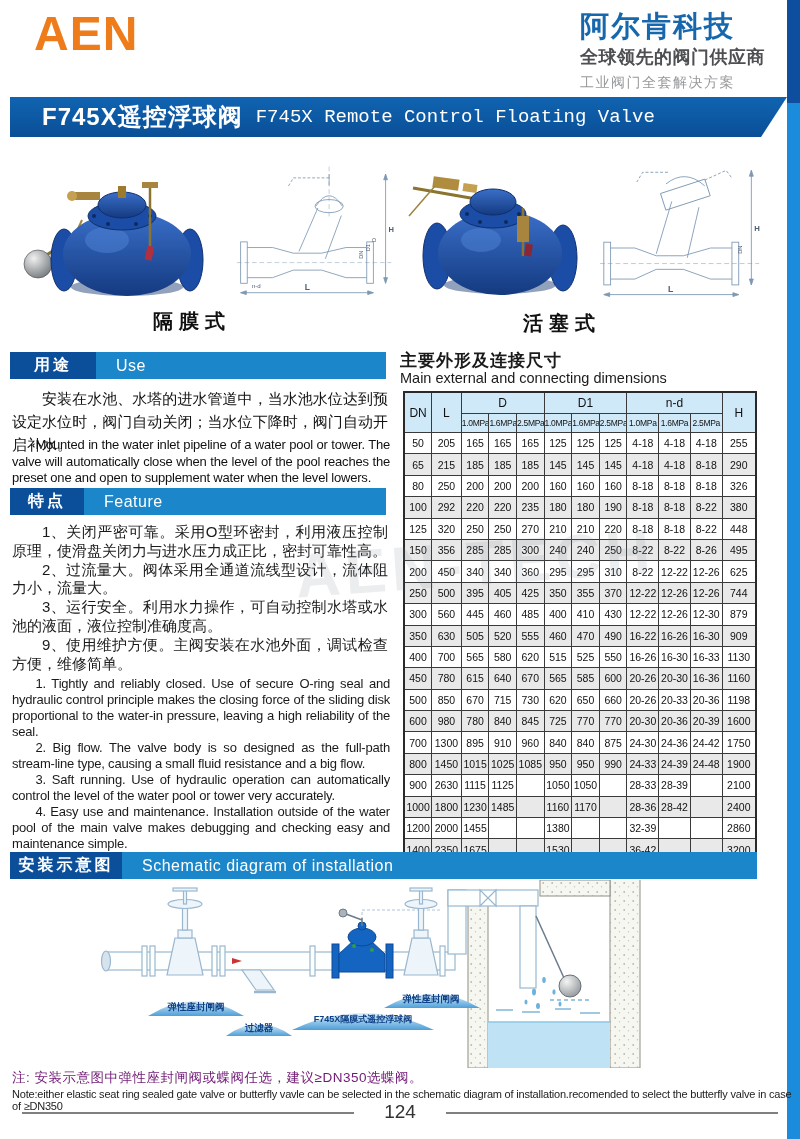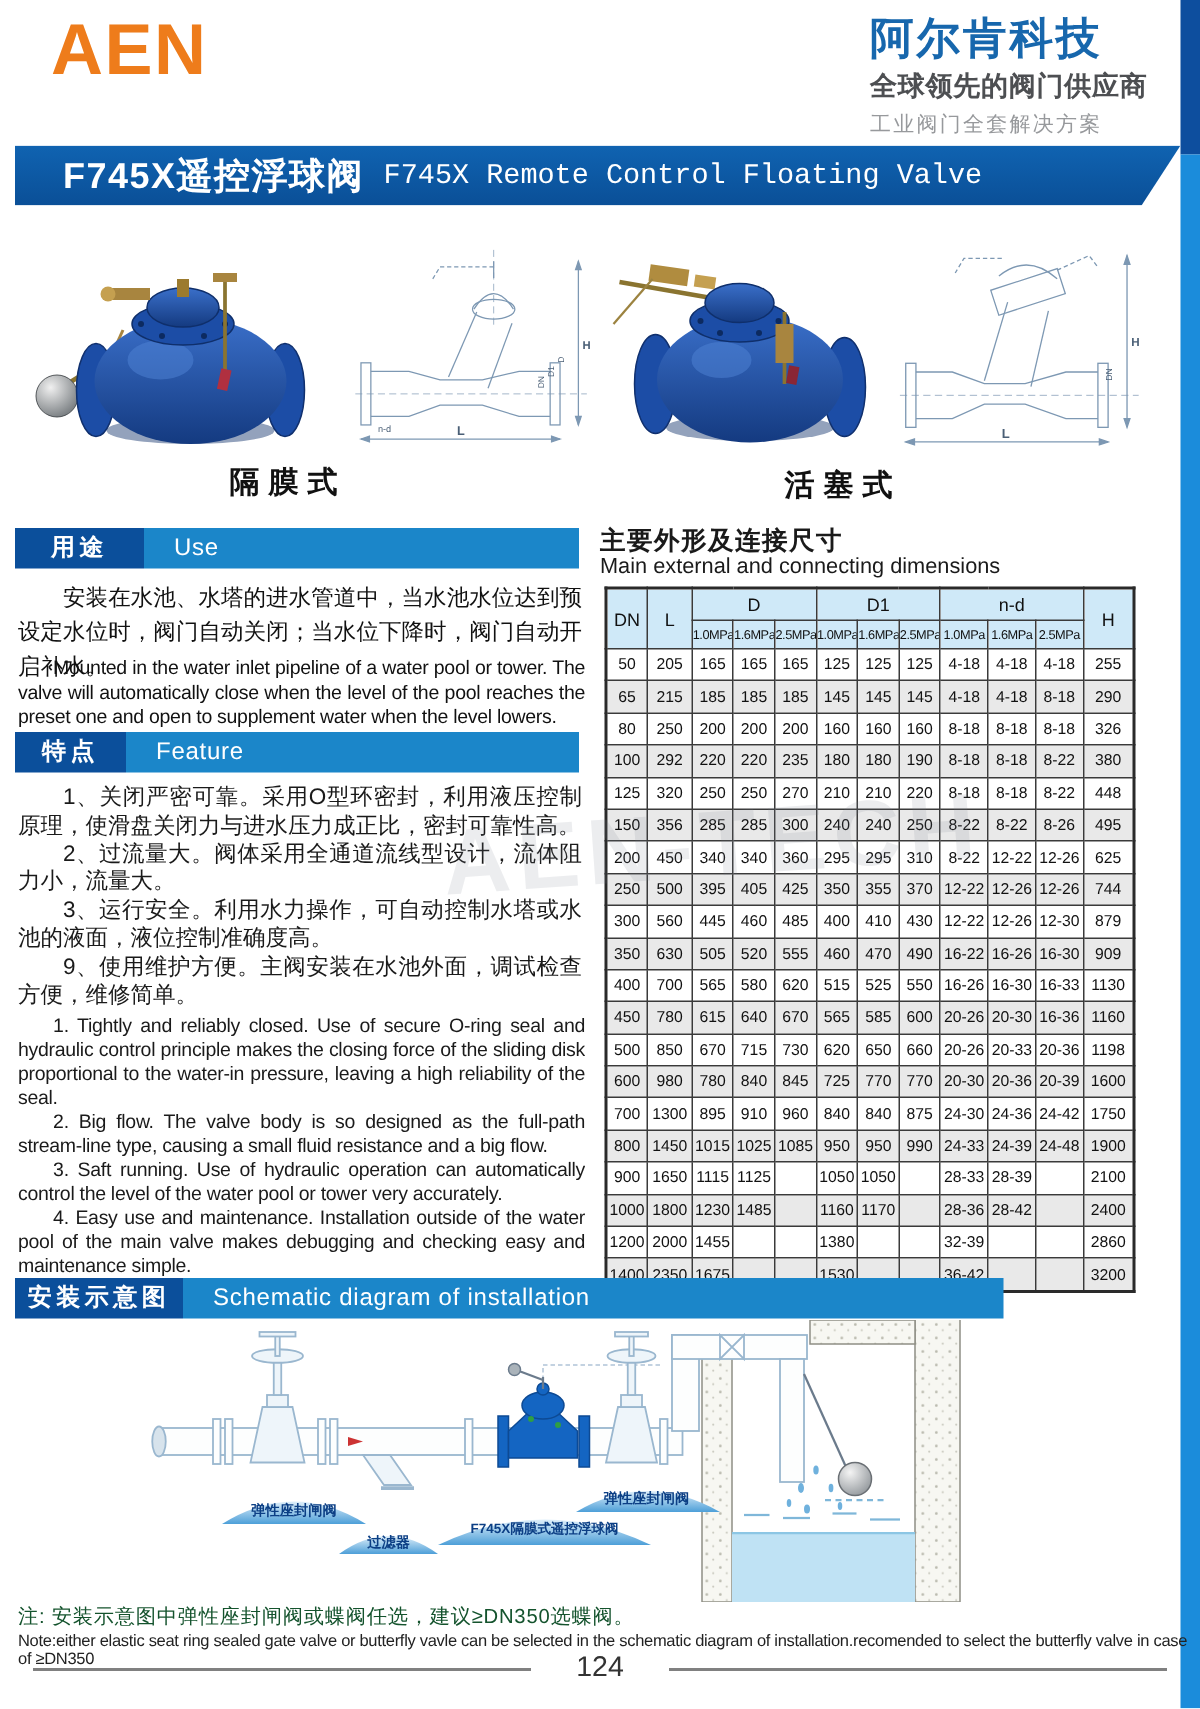--- a/index.html
+++ b/index.html
@@ -55,21 +55,21 @@
   table.dims th{background:#cfe9f8;font-size:12px;height:20px;}
   table.dims tr.press th{font-size:8.5px;height:18px;letter-spacing:-0.3px;}
   table.dims td{font-size:10.5px;height:20.4px;background:#ffffff;}
   table.dims tbody tr:nth-child(even) td{background:#e9e9e9;}
   table.dims{border:2px solid #2a2a2a;}
 
   
   .schematic{position:absolute;left:10px;top:880px;}
 
   
-  .note-cn{position:absolute;left:12px;top:1069px;font-size:13.5px;color:#14532d;letter-spacing:0.5px;}
+  .note-cn{position:absolute;left:12px;top:1069px;font-size:13.5px;color:#701a75;letter-spacing:0.5px;}
   .note-en{position:absolute;left:12px;top:1088px;font-size:11px;color:#222;letter-spacing:-0.2px;}
   .footer-line{position:absolute;top:1112px;height:2px;background:#808080;}
   .fl-left{left:22px;width:332px;}
   .fl-right{left:446px;width:332px;}
   .page-num{position:absolute;left:352px;top:1101px;width:96px;text-align:center;font-size:19px;color:#333;}
 
   .watermark{position:absolute;left:295px;top:528px;font-size:62px;font-weight:bold;
     color:rgba(120,130,140,0.14);transform:rotate(-4deg);letter-spacing:5px;pointer-events:none;z-index:5;}
 </style>
 </head>
@@ -483,21 +483,21 @@
           <td>950</td>
           <td>950</td>
           <td>990</td>
           <td>24-33</td>
           <td>24-39</td>
           <td>24-48</td>
           <td>1900</td>
         </tr>
         <tr>
           <td>900</td>
-          <td>1650</td>
+          <td>2630</td>
           <td>1115</td>
           <td>1125</td>
           <td></td>
           <td>1050</td>
           <td>1050</td>
           <td></td>
           <td>28-33</td>
           <td>28-39</td>
           <td></td>
           <td>2100</td>
@@ -540,21 +540,21 @@
           <td></td>
           <td></td>
           <td>36-42</td>
           <td></td>
           <td></td>
           <td>3200</td>
         </tr>
       </tbody>
   </table>
 
-  <div class="sec-header" style="left:10px;top:852px;width:659px">
+  <div class="sec-header" style="left:10px;top:852px;width:747px">
     <div class="sec-dark" style="width:112px">安装示意图</div>
     <div class="sec-light">Schematic diagram of installation</div>
   </div>
 
   <svg class="schematic" width="780" height="188" viewBox="0 0 780 188">
     <defs>
       <pattern id="speck" width="9" height="9" patternUnits="userSpaceOnUse">
         <rect width="9" height="9" fill="#f7f7f2"></rect>
         <circle cx="2.2" cy="3" r="0.9" fill="#b9b9ad"></circle>
         <circle cx="6.5" cy="6.8" r="0.7" fill="#c8c8bd"></circle>

